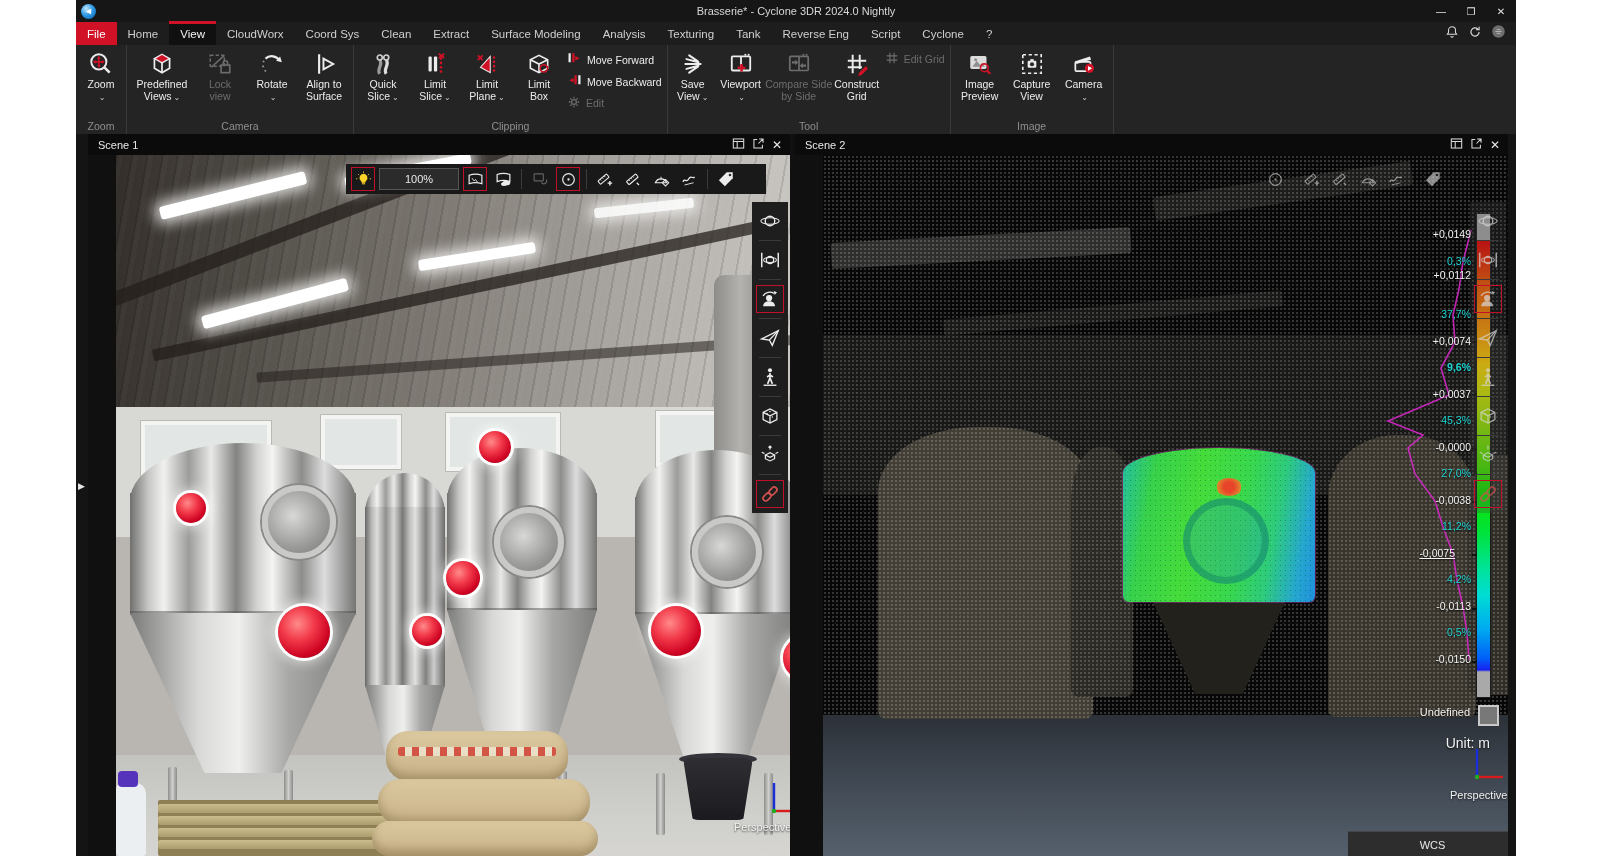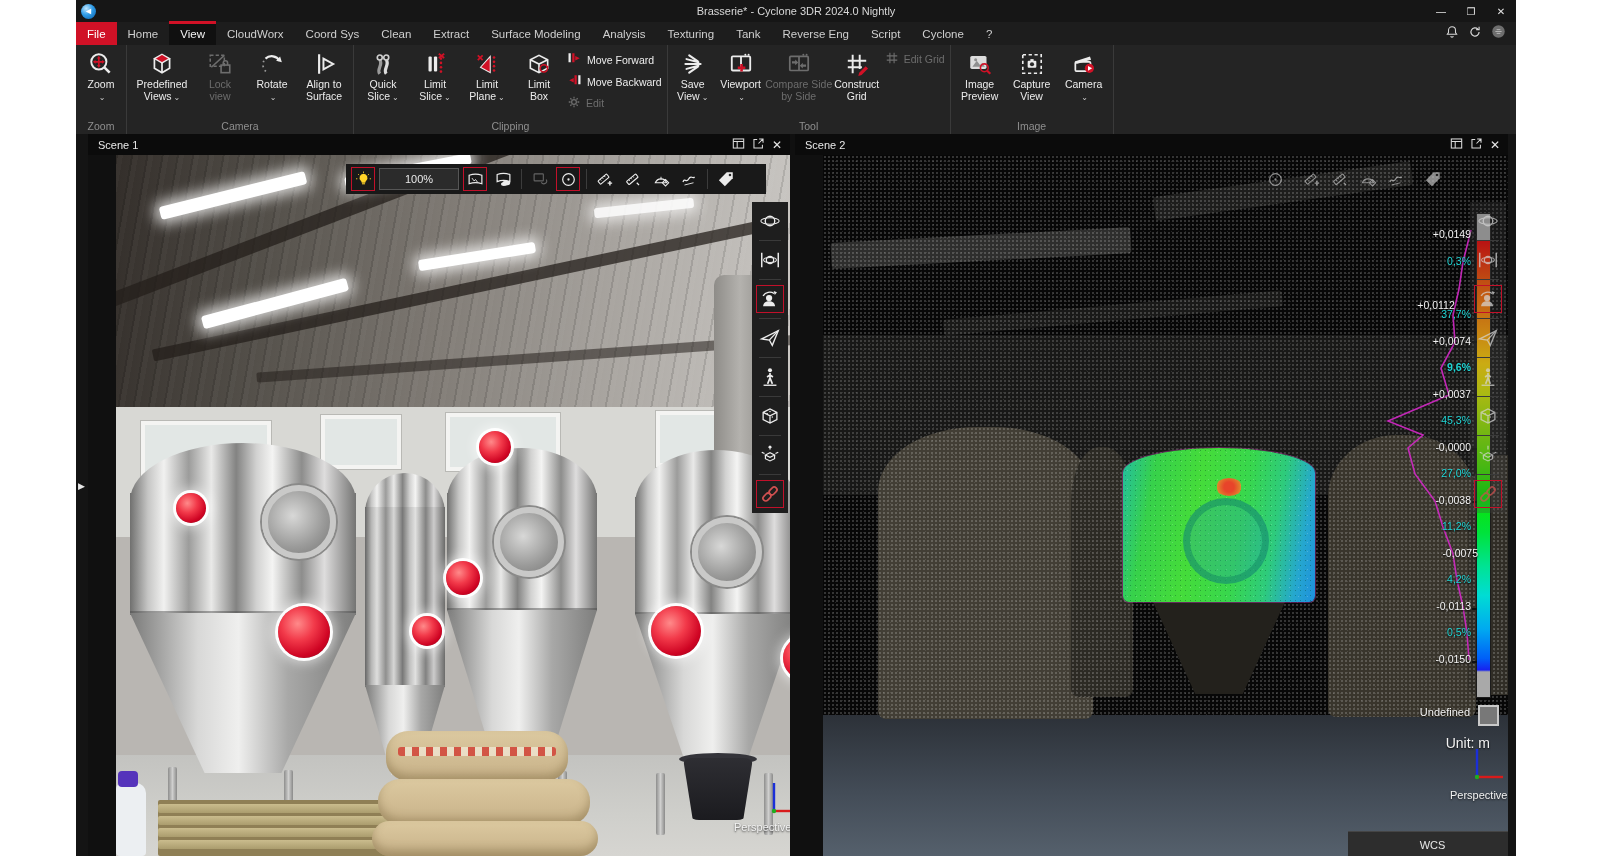--- a/index.html
+++ b/index.html
@@ -749,31 +749,31 @@
         </div>
 
         <svg class="abs" style="left:548px;top:58px;" width="110" height="460" viewBox="0 0 110 460">
           <polyline points="100,17 92,49 88,76 82,102 84,129 70,155 78,182 17,208 52,222 37,235 44,261 64,288 72,314 82,341 86,367 92,394 96,420 98,447" fill="none" stroke="#d428c8" stroke-width="1.6" opacity=".9"></polyline>
         </svg>
 
         <div class="abs cbar"></div>
         <div class="abs cticks"></div>
         <div class="cb-label value" style="left:578px;top:73px;">+0,0149</div>
         <div class="cb-label percent" style="left:578px;top:100px;">0,3%</div>
-        <div class="cb-label value" style="left:578px;top:144px;text-align:center;">+0,0112</div>
+        <div class="cb-label value" style="left:578px;top:114px;">+0,0112</div>
         <div class="cb-label percent" style="left:578px;top:153px;">37,7%</div>
         <div class="cb-label value" style="left:578px;top:180px;">+0,0074</div>
         <div class="cb-label percent" style="left:578px;top:206px;font-weight:bold;">9,6%</div>
         <div class="cb-label value" style="left:578px;top:233px;">+0,0037</div>
         <div class="cb-label percent" style="left:578px;top:259px;">45,3%</div>
         <div class="cb-label value" style="left:578px;top:286px;">-0,0000</div>
         <div class="cb-label percent" style="left:578px;top:312px;">27,0%</div>
         <div class="cb-label value" style="left:578px;top:339px;">-0,0038</div>
         <div class="cb-label percent" style="left:578px;top:365px;">11,2%</div>
-        <div class="cb-label value" style="left:585px;top:392px;">-0,0075</div>
+        <div class="cb-label value" style="left:562px;top:392px;text-decoration:underline;">-0,0075</div>
         <div class="cb-label percent" style="left:578px;top:418px;">4,2%</div>
         <div class="cb-label value" style="left:578px;top:445px;">-0,0113</div>
         <div class="cb-label percent" style="left:578px;top:471px;">0,5%</div>
         <div class="cb-label value" style="left:578px;top:498px;">-0,0150</div>
         <div class="abs undef-swatch"></div>
         <div class="abs undef-label">Undefined</div>
         <div class="abs unit-label">Unit: m</div>
 
         <div class="abs s2bar">
           <div class="tbtn">

